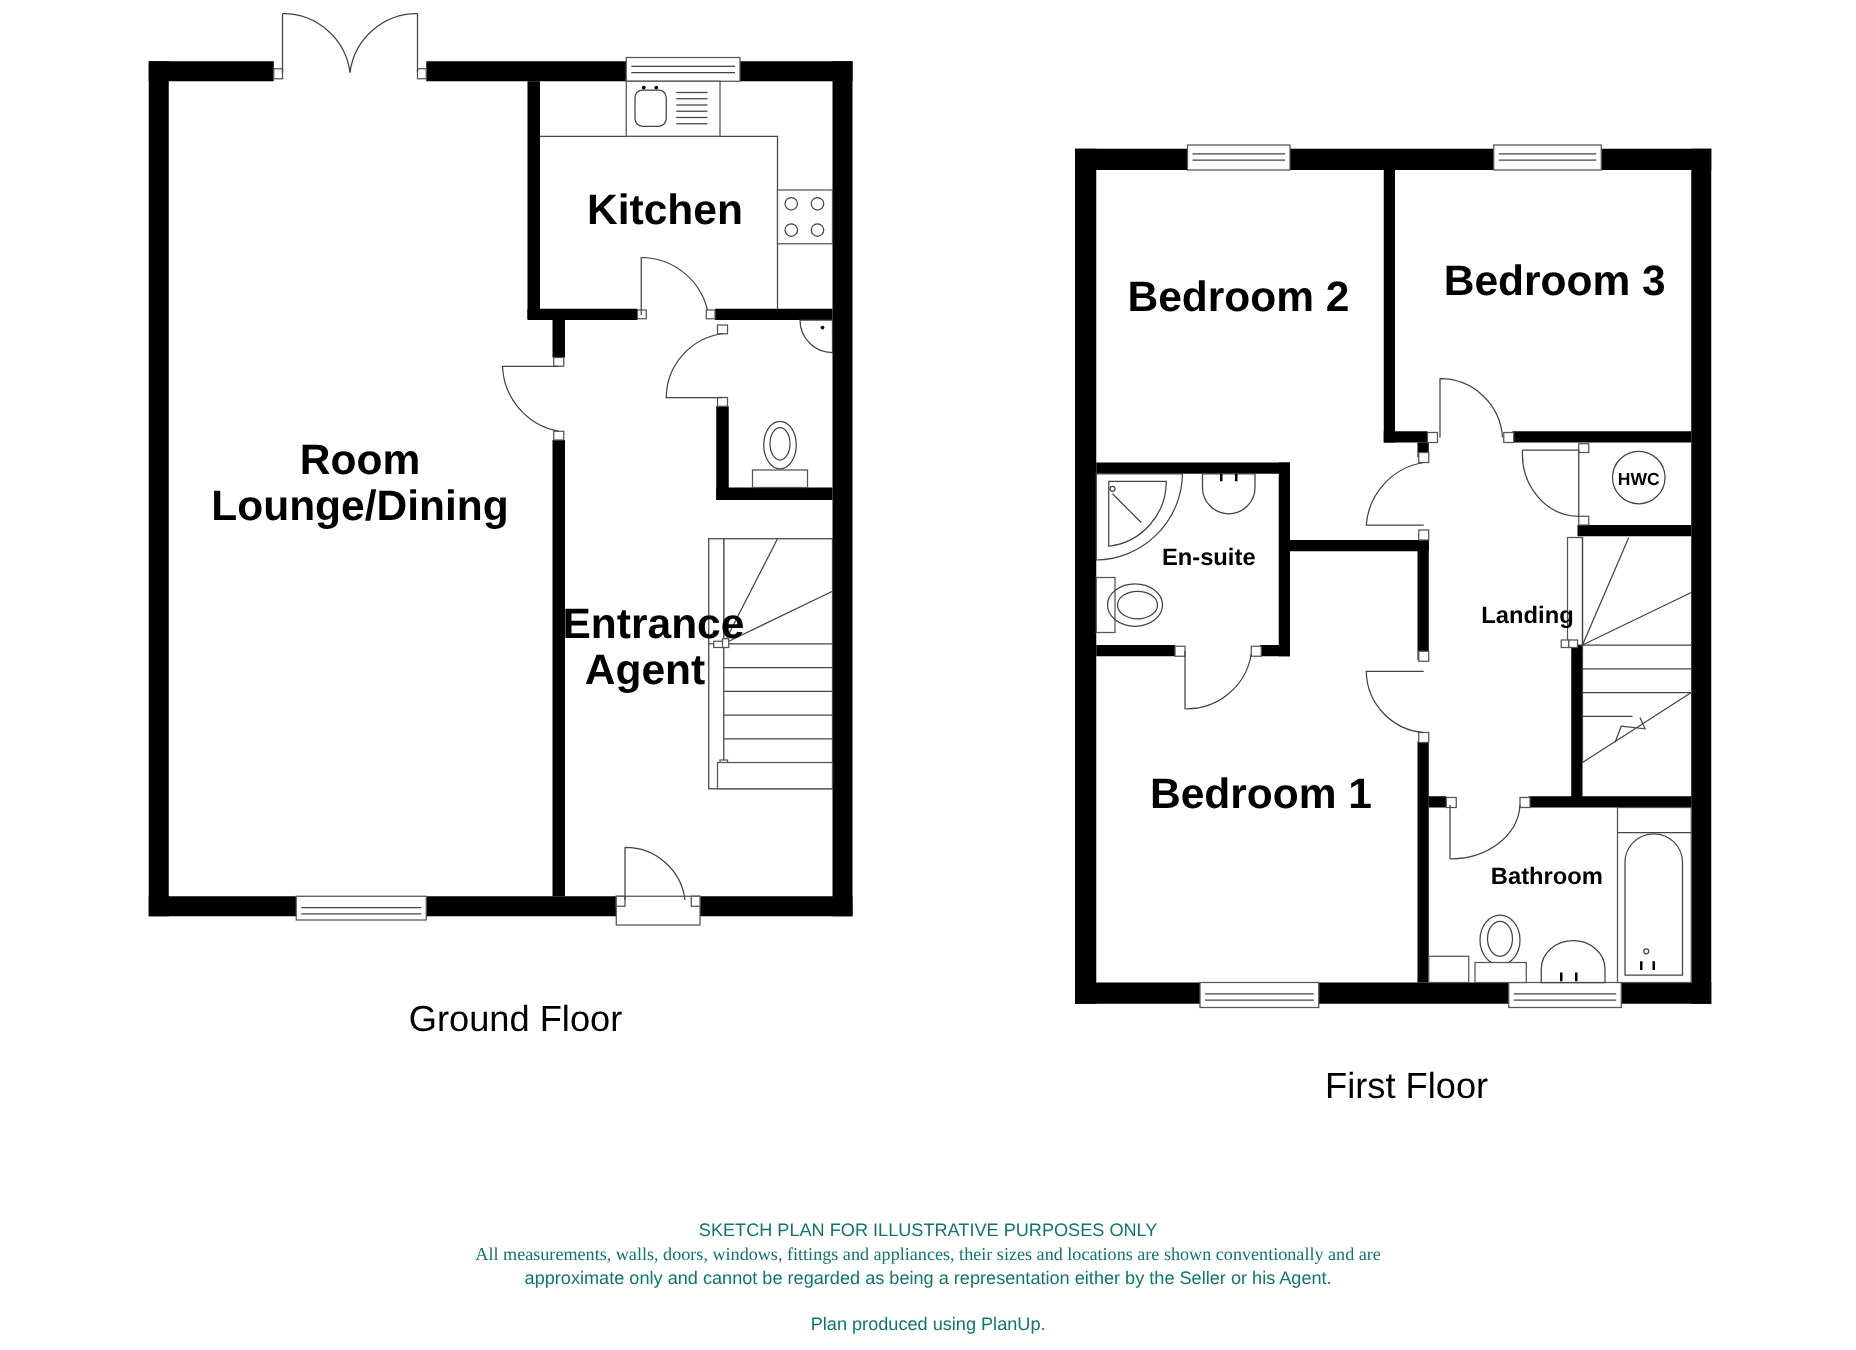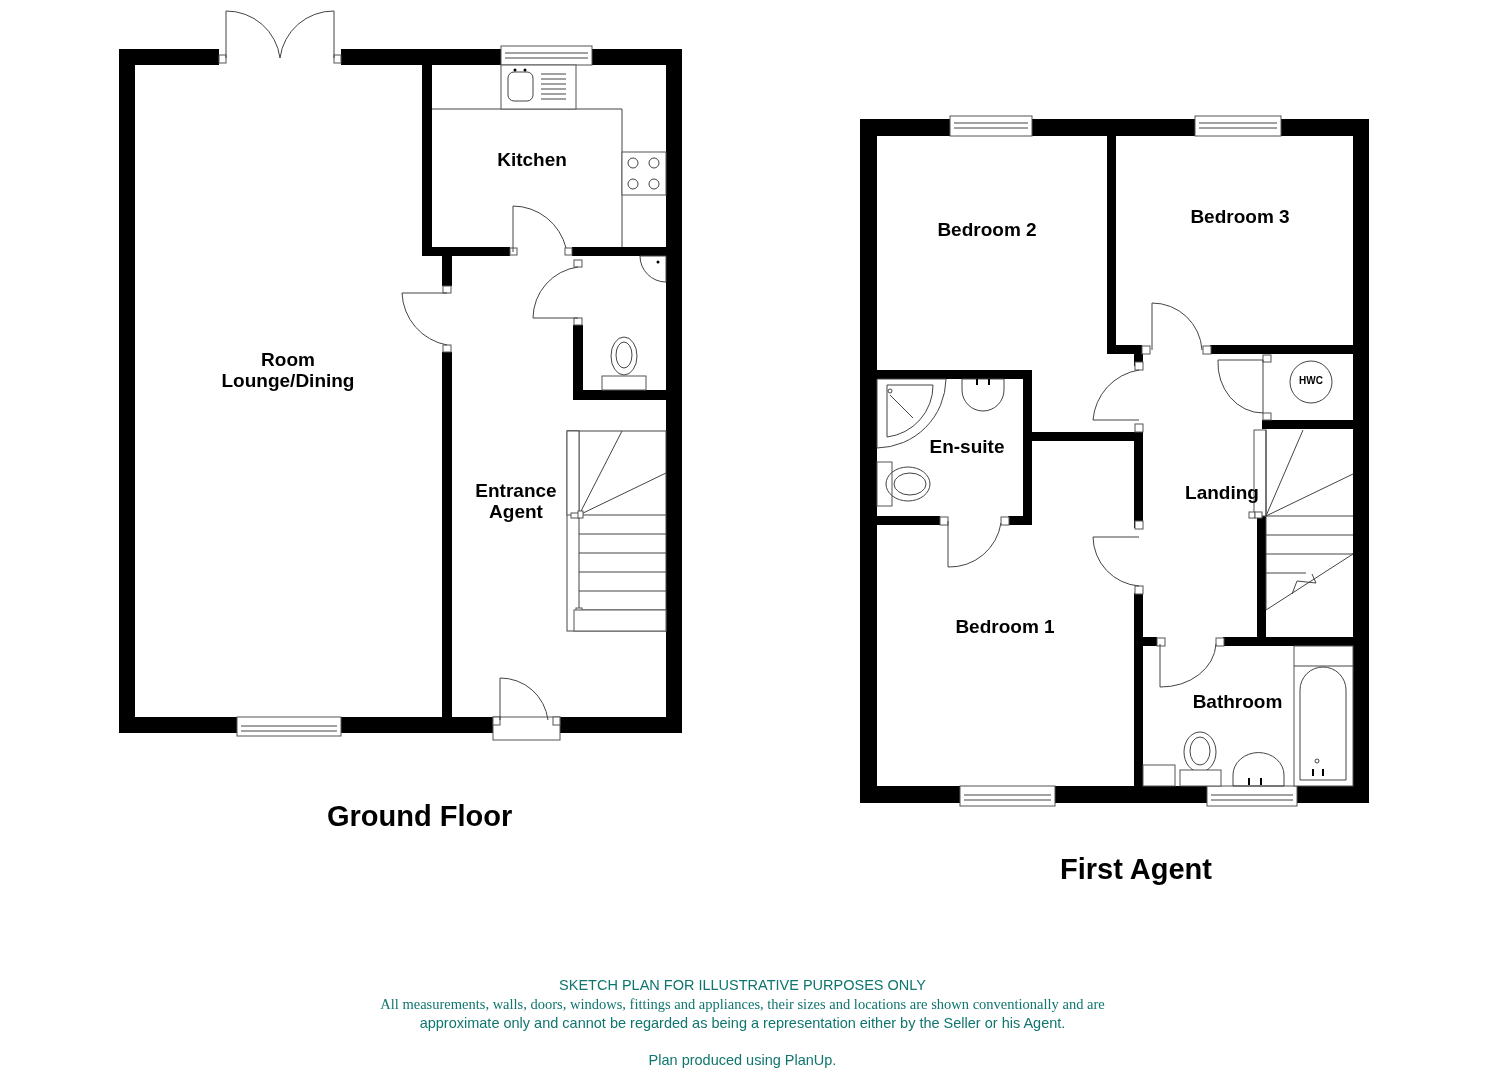--- a/index.html
+++ b/index.html
@@ -3,24 +3,24 @@
 <meta charset="utf-8">
 <style>
   html, body { margin: 0; padding: 0; background: #ffffff; }
   body { width: 1485px; height: 1080px; position: relative; overflow: hidden; font-family: "Liberation Sans", sans-serif; }
   svg.plan { position: absolute; left: 0; top: 0; }
   .wall { fill: #000000; }
   .thin { fill: none; stroke: #444; stroke-width: 1; }
   .fix { fill: #ffffff; stroke: #555; stroke-width: 1; }
   .jamb { fill: #ffffff; stroke: #555; stroke-width: 1; }
   .label { position: absolute; font-weight: bold; color: #000; text-align: center; white-space: nowrap; line-height: 1.08; }
-  .lbl-lg { font-size: 19px; }
+  .lbl-lg { font-size: 34px; }
   .lbl-sm { font-size: 19px; }
-  .lbl-xs { font-size: 10px; }
-  .floor-title { position: absolute; font-size: 29px; font-weight: bold; color: #000; white-space: nowrap; }
+  .lbl-xs { font-size: 14px; }
+  .floor-title { position: absolute; font-size: 29px; font-weight: normal; color: #000; white-space: nowrap; }
   .disclaimer { position: absolute; left: 0; width: 1485px; text-align: center; font-size: 14.5px; color: #0f766e; line-height: 19px; }
 </style>
 </head>
 <body>
 
 <svg class="plan" width="1485" height="1080" viewBox="0 0 1485 1080" xmlns="http://www.w3.org/2000/svg">
 
   <g>
 
     <rect class="wall" x="119" y="49" width="16" height="684"></rect>
@@ -271,18 +271,18 @@
 
 <div class="label lbl-lg" style="left:902px; top:207px; width:170px;margin-top:13px;">Bedroom 2</div>
 <div class="label lbl-lg" style="left:1155px; top:207px; width:170px;">Bedroom 3</div>
 <div class="label lbl-sm" style="left:917px; top:437px; width:100px;">En-suite</div>
 <div class="label lbl-sm" style="left:1172px; top:483px; width:100px;">Landing</div>
 <div class="label lbl-lg" style="left:920px; top:617px; width:170px;">Bedroom 1</div>
 <div class="label lbl-sm" style="left:1180px; top:692px; width:115px;">Bathroom</div>
 <div class="label lbl-xs" style="left:1291px; top:376px; width:40px;">HWC</div>
 
 <div class="floor-title" style="left:327px; top:800px;">Ground Floor</div>
-<div class="floor-title" style="left:1060px; top:853px;">First Agent</div>
+<div class="floor-title" style="left:1060px; top:853px;">First Floor</div>
 
 <div class="disclaimer" style="top:976px;">SKETCH PLAN FOR ILLUSTRATIVE PURPOSES ONLY</div>
 <div class="disclaimer" style="top:995px;font-family:Liberation Serif, serif;">All measurements, walls, doors, windows, fittings and appliances, their sizes and locations are shown conventionally and are</div>
 <div class="disclaimer" style="top:1014px;">approximate only and cannot be regarded as being a representation either by the Seller or his Agent.</div>
 <div class="disclaimer" style="top:1051px;">Plan produced using PlanUp.</div>
 
 </body></html>

